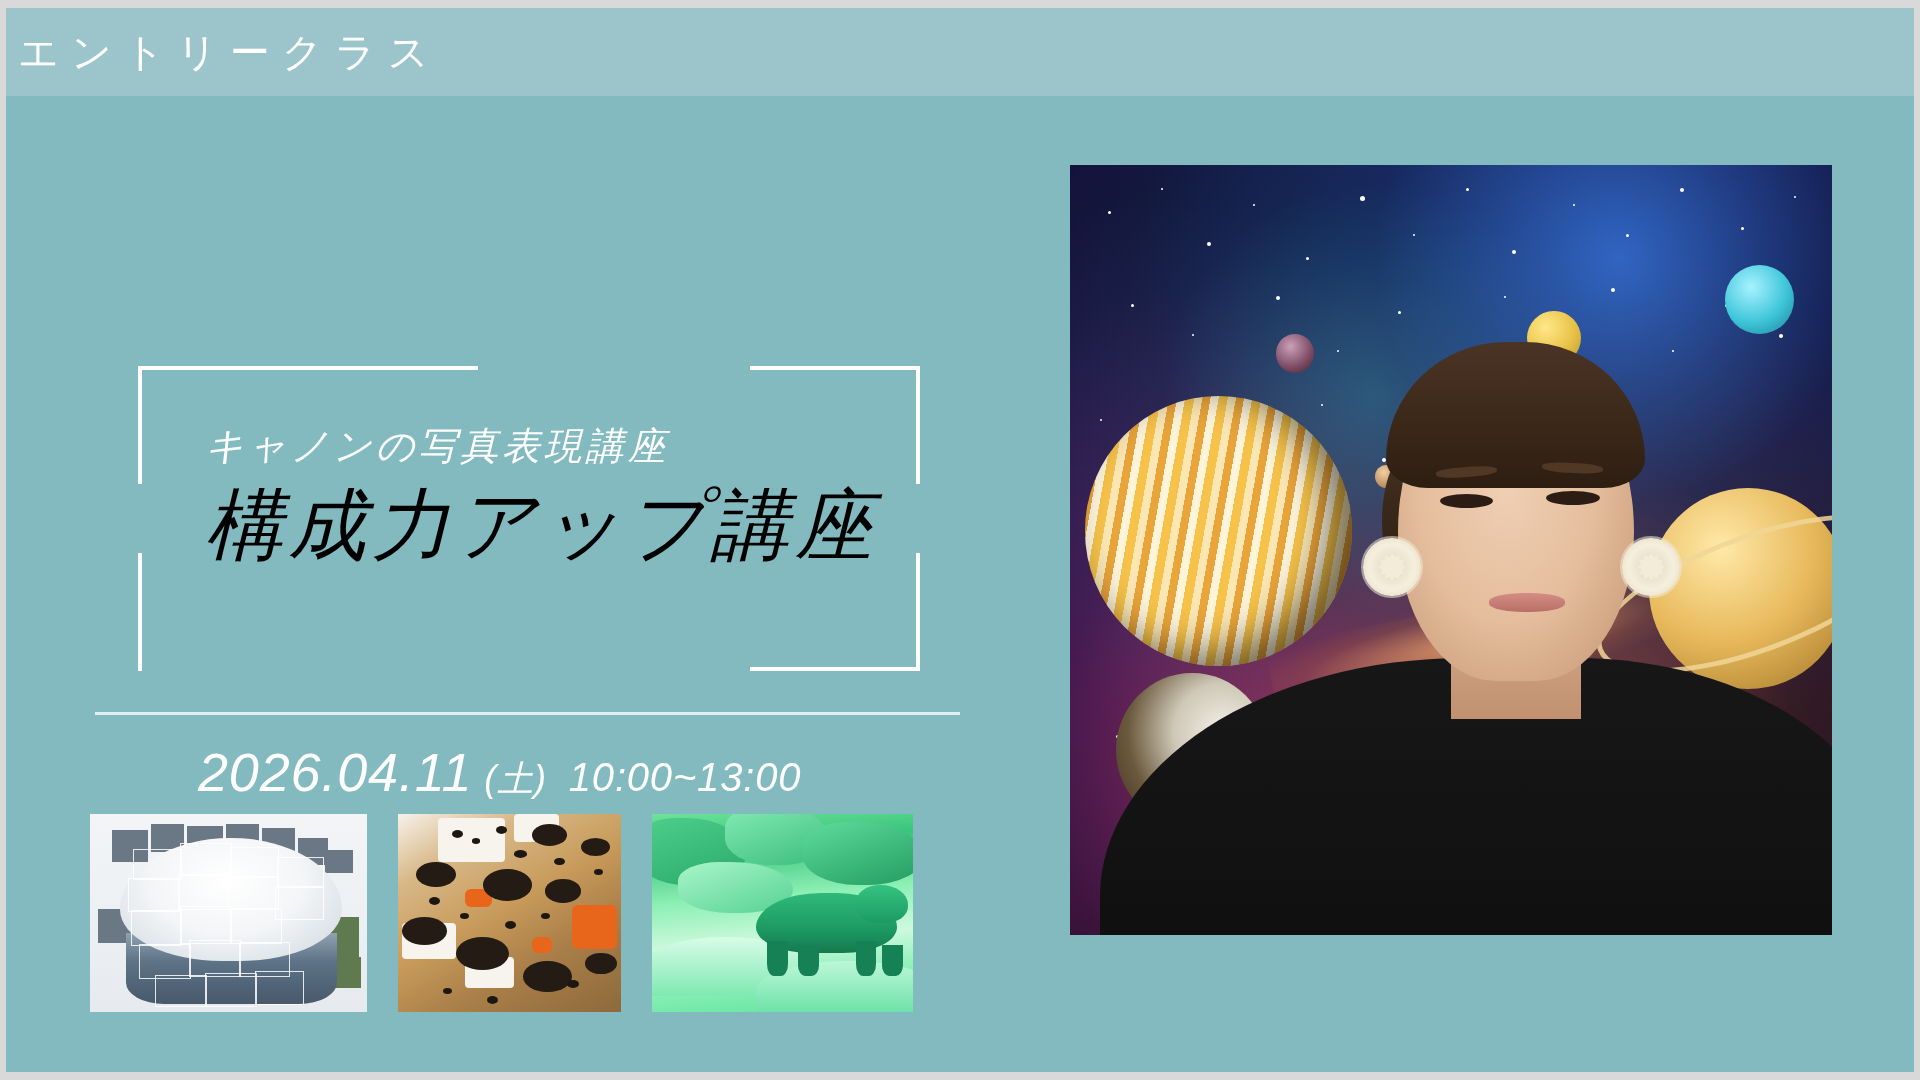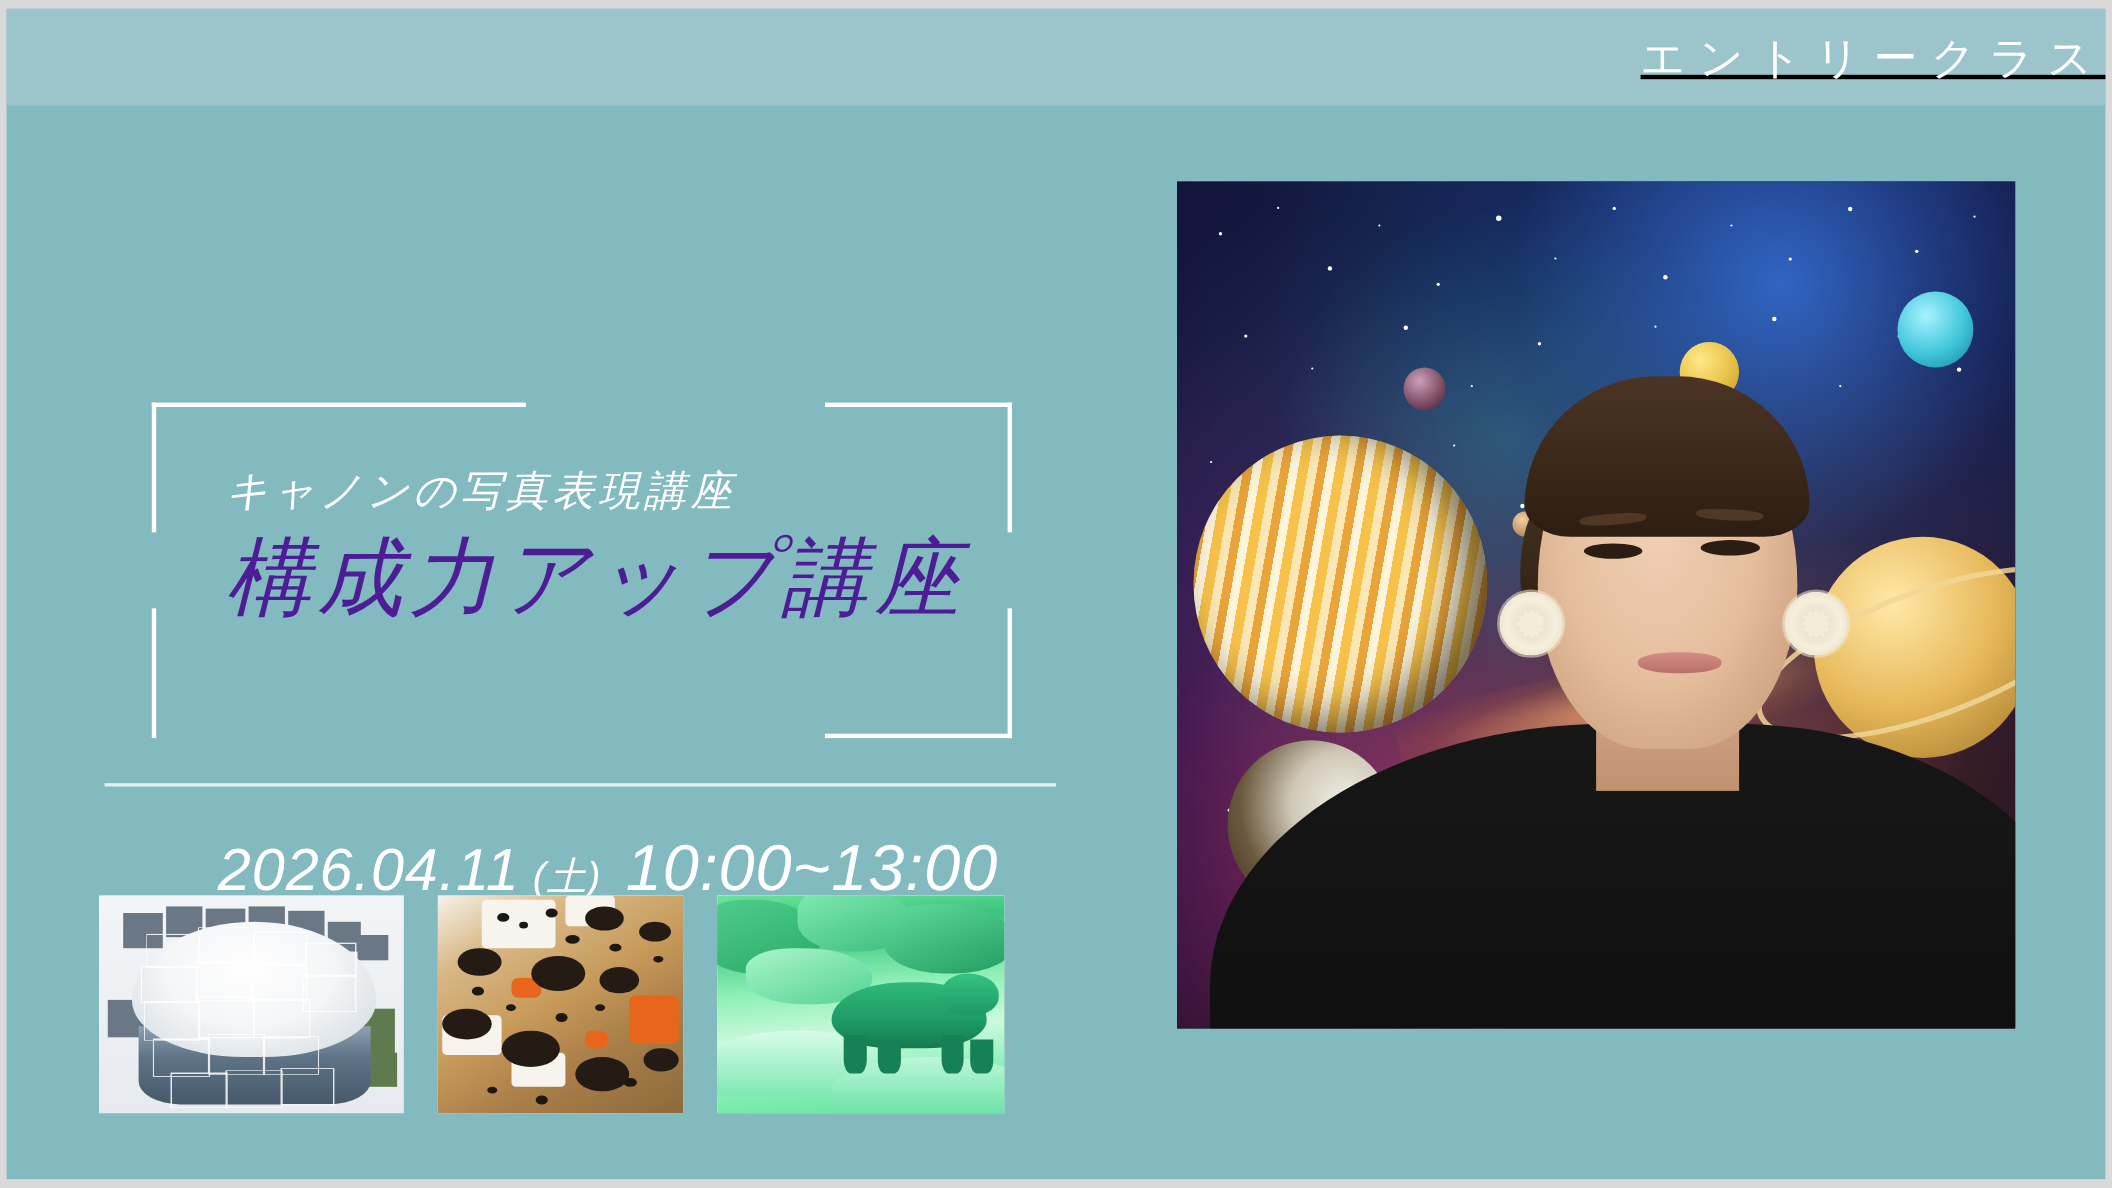--- a/index.html
+++ b/index.html
@@ -16,21 +16,21 @@
   
   .edge-top{position:absolute;left:0;top:0;width:1920px;height:8px;background:#d9d9d9;}
   .edge-bottom{position:absolute;left:0;bottom:0;width:1920px;height:8px;background:#d9d9d9;}
   .edge-left{position:absolute;left:0;top:0;width:6px;height:1080px;background:#d9d9d9;}
   .edge-right{position:absolute;right:0;top:0;width:6px;height:1080px;background:#d9d9d9;}
 
   
   .banner{
     position:absolute;left:6px;width:1908px;
     background:#9BC5CB;
-    display:flex;align-items:center;justify-content:flex-end;text-decoration:underline;
+    display:flex;align-items:center;justify-content:flex-start;
   }
   .banner-top{top:8px;height:88px;}
   .banner-bottom{bottom:8px;height:96px;}
   .banner-text{
     color:#ffffff;
     font-size:40px;
     letter-spacing:.30em;
     text-indent:.30em;
     font-weight:400;
     white-space:nowrap;
@@ -60,42 +60,42 @@
   
   .br-br-h{right:0;bottom:0;width:170px;height:4px;}
 
   .subtitle{
     position:absolute;left:205px;top:325px;
     color:#ffffff;font-size:38px;letter-spacing:.10em;
     white-space:nowrap;
   }
   .maintitle{
     position:absolute;left:205px;top:385px;
-    color:#4c1d95;font-size:78px;letter-spacing:.07em;
+    color:#000000;font-size:78px;letter-spacing:.07em;
     white-space:nowrap;line-height:1.15;
   }
   .credit{
     position:absolute;left:205px;top:484px;
     color:#ffffff;font-size:26px;letter-spacing:.01em;
     white-space:nowrap;
   }
 
   .divider{
     position:absolute;left:95px;top:616px;width:865px;height:3px;
     background:rgba(255,255,255,.78);
   }
 
   .datetime{
     position:absolute;left:198px;top:640px;
     color:#ffffff;font-size:54px;letter-spacing:.015em;
     white-space:nowrap;display:flex;align-items:baseline;gap:0;
   }
   .dt-date{font-size:54px;}
   .dt-day{font-size:36px;padding:0 10px 0 12px;}
-  .dt-time{font-size:59px;padding-left:12px;margin-top:19px;}
+  .dt-time{font-size:40px;padding-left:12px;margin-top:19px;}
 
   
   .thumbs{position:absolute;left:90px;top:718px;width:880px;height:200px;}
   .thumb{
     position:absolute;top:0;height:198px;overflow:hidden;
     background:#eee;
   }
   .thumb-1{left:0;width:277px;}
   .thumb-2{left:308px;width:223px;}
   .thumb-3{left:562px;width:261px;}

